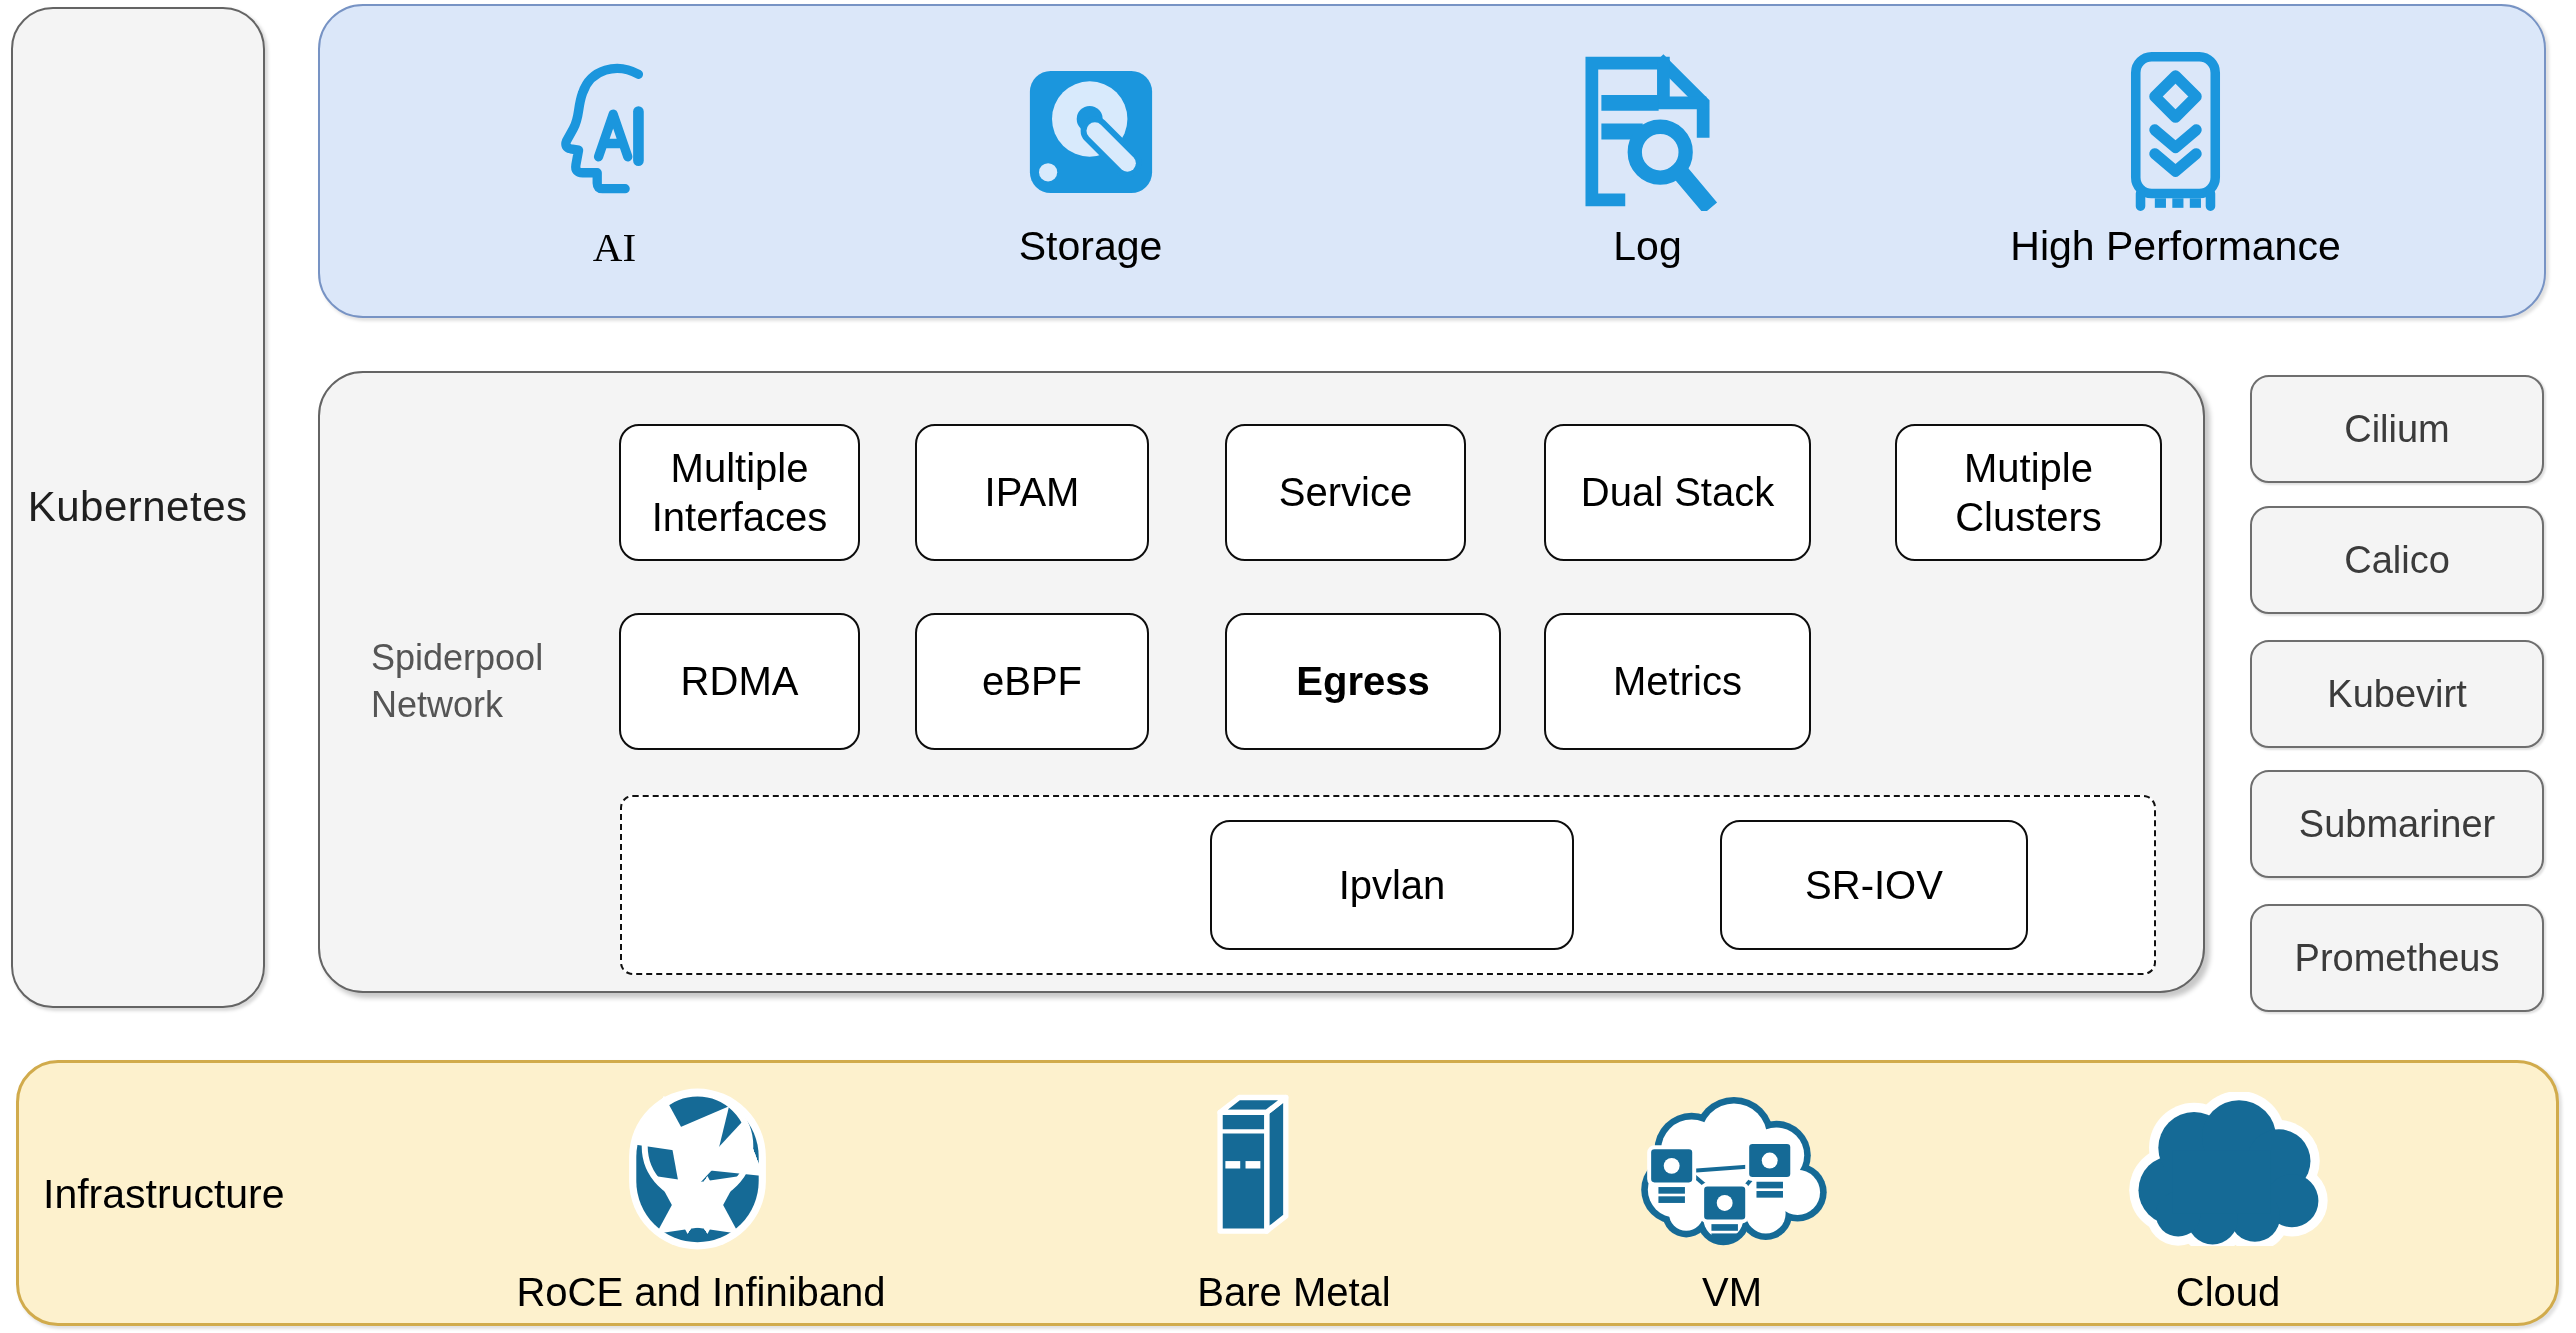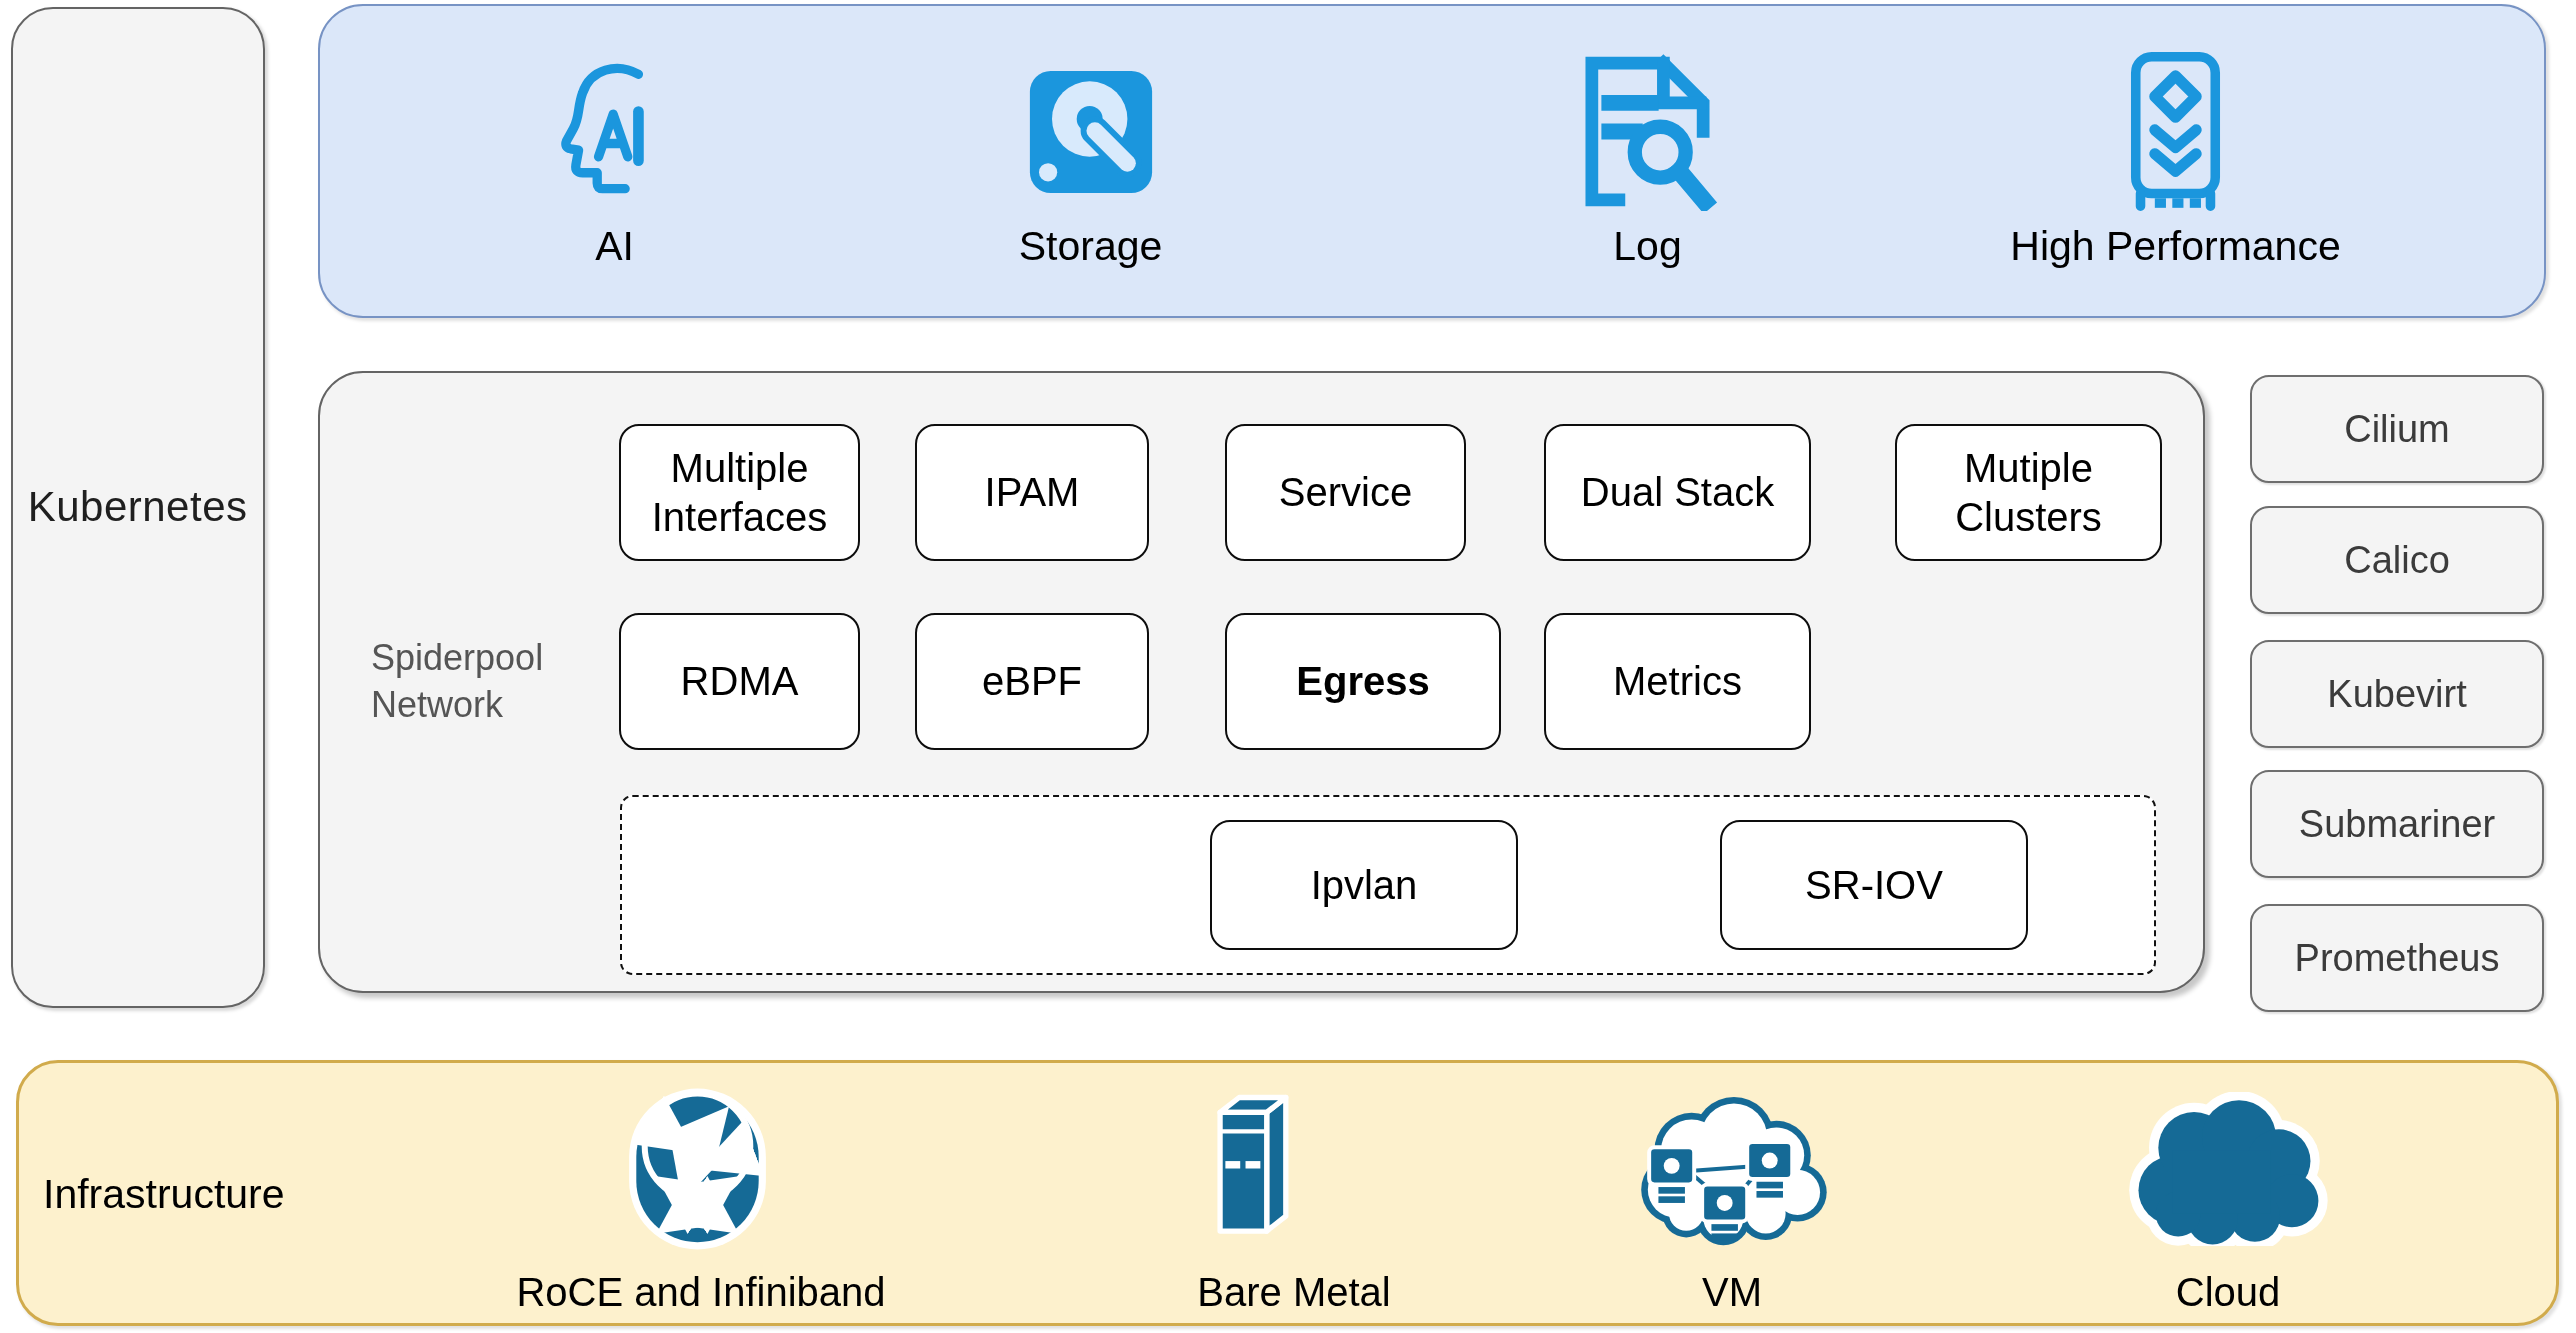--- a/index.html
+++ b/index.html
@@ -65,21 +65,21 @@
 <body>
 
 <div id="root">
 
   <div class="abs k8s-panel">
     <span class="k8s-label">Kubernetes</span>
   </div>
 
   <div class="abs blue-panel">
 
-    <div class="svc-item" style="left:109px;">
+    <div class="svc-item" style="left:109px;font-family:Liberation Serif, serif;">
       <span class="svc-icon">
         <svg width="133" height="147" viewBox="0 0 100 110">
           <g fill="none" stroke="#1b96dd" stroke-width="7" stroke-linecap="round" stroke-linejoin="round">
             <path d="M68 12 C52 3 32 8 26 26 C22 37 24 44 19 53 L14 62 Q12 67 17 68 L23 69 L21 80 Q20 86 26 86 H37 V94 Q37 98 41 98 H58"></path>
             <path d="M38 74 L49 42 L60 74 M42.5 64 H56"></path>
             <path d="M68 40 V77" stroke-width="8"></path>
           </g>
         </svg>
       </span>
       <span class="svc-label">AI</span>
@@ -164,21 +164,21 @@
       <span>eBPF</span>
     </div>
   <div class="abs feat-box" style="left:1225px;top:613px;width:276px;height:137px;font-weight:bold;">
       <span>Egress</span>
     </div>
   <div class="abs feat-box" style="left:1544px;top:613px;width:267px;height:137px;">
       <span>Metrics</span>
     </div>
 
   <div class="abs dashed-box"></div>
-  <div class="abs feat-box" style="left:1210px;top:820px;width:308px;height:130px;">
+  <div class="abs feat-box" style="left:1210px;top:820px;width:364px;height:130px;">
       <span>Ipvlan</span>
     </div>
   <div class="abs feat-box" style="left:1720px;top:820px;width:308px;height:130px;">
       <span>SR-IOV</span>
     </div>
 
   <div class="abs eco-box" style="top:375px;">
       <span>Cilium</span>
     </div>
   <div class="abs eco-box" style="top:506px;">

